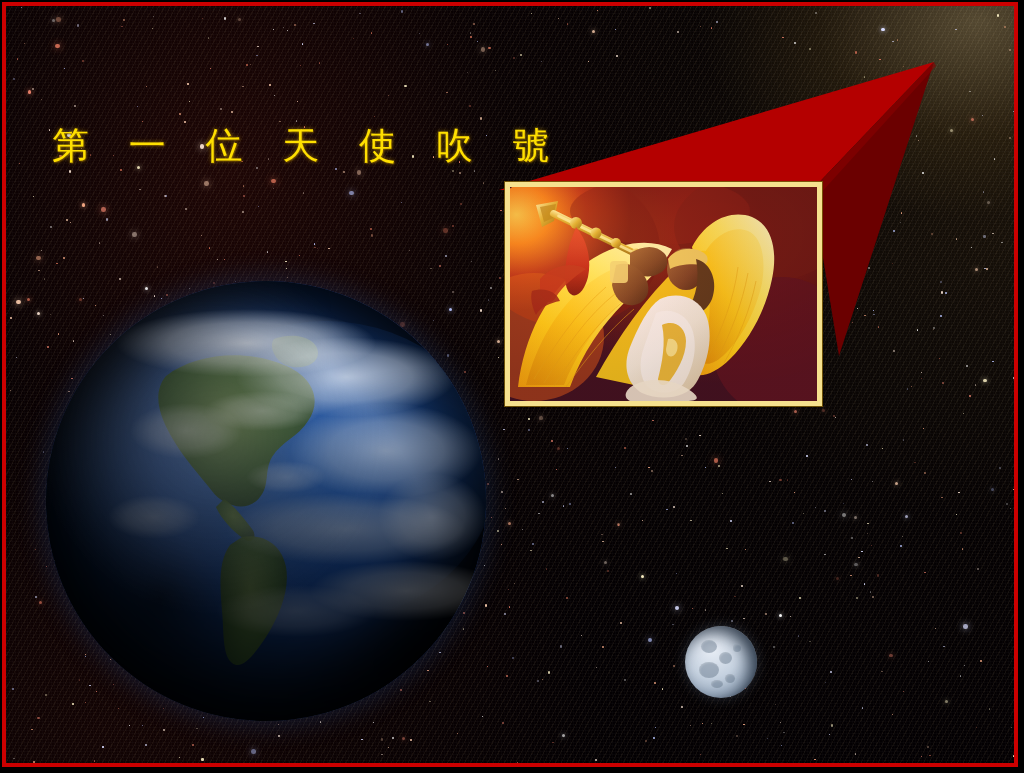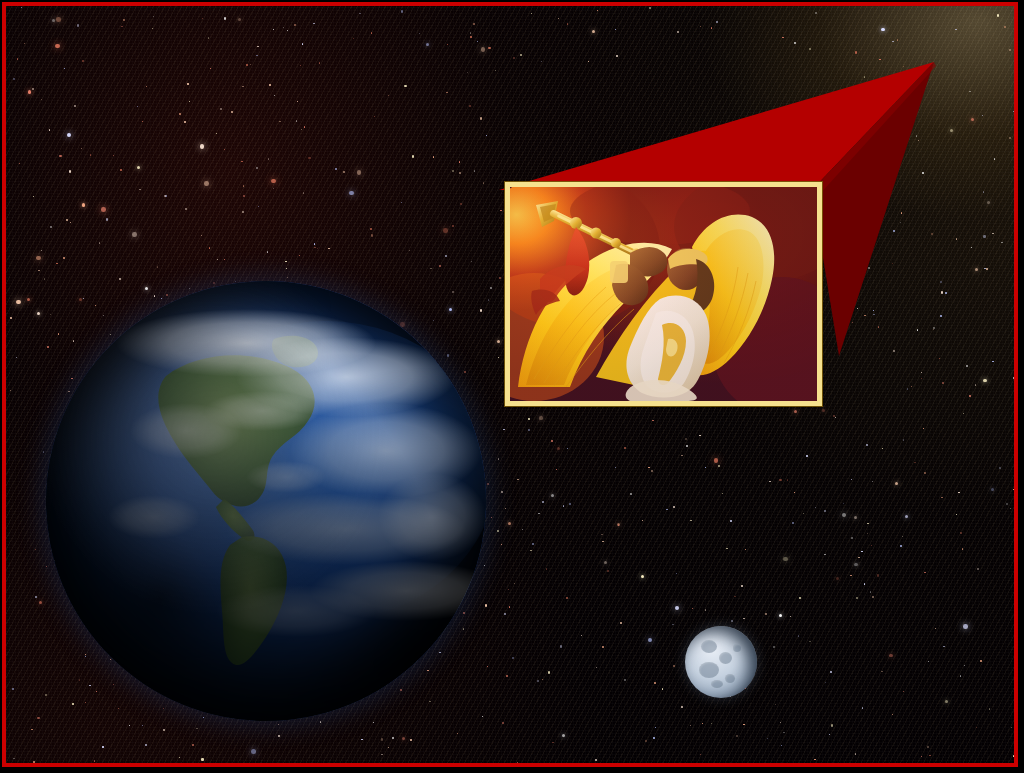--- a/index.html
+++ b/index.html
@@ -947,15 +947,16 @@
         <path d="M158,152 C166,150 170,158 166,166 C162,172 156,170 156,162 Z" fill="#fff0a0" opacity="0.8"></path>
 
         <path d="M124,198 C140,190 162,192 178,202 C190,210 190,214 176,214
                  L120,214 C112,210 116,202 124,198 Z" fill="#f6efda" opacity="0.9"></path>
 
         <rect x="0" y="0" width="307" height="214" fill="url(#fire1)" opacity="0.12"></rect>
       </svg>
     </div>
   </div>
 
+  <div id="title">第 一 位 天 使 吹 號</div>
 
   <div id="slide-border"></div>
 </div>
 
 </body></html>

